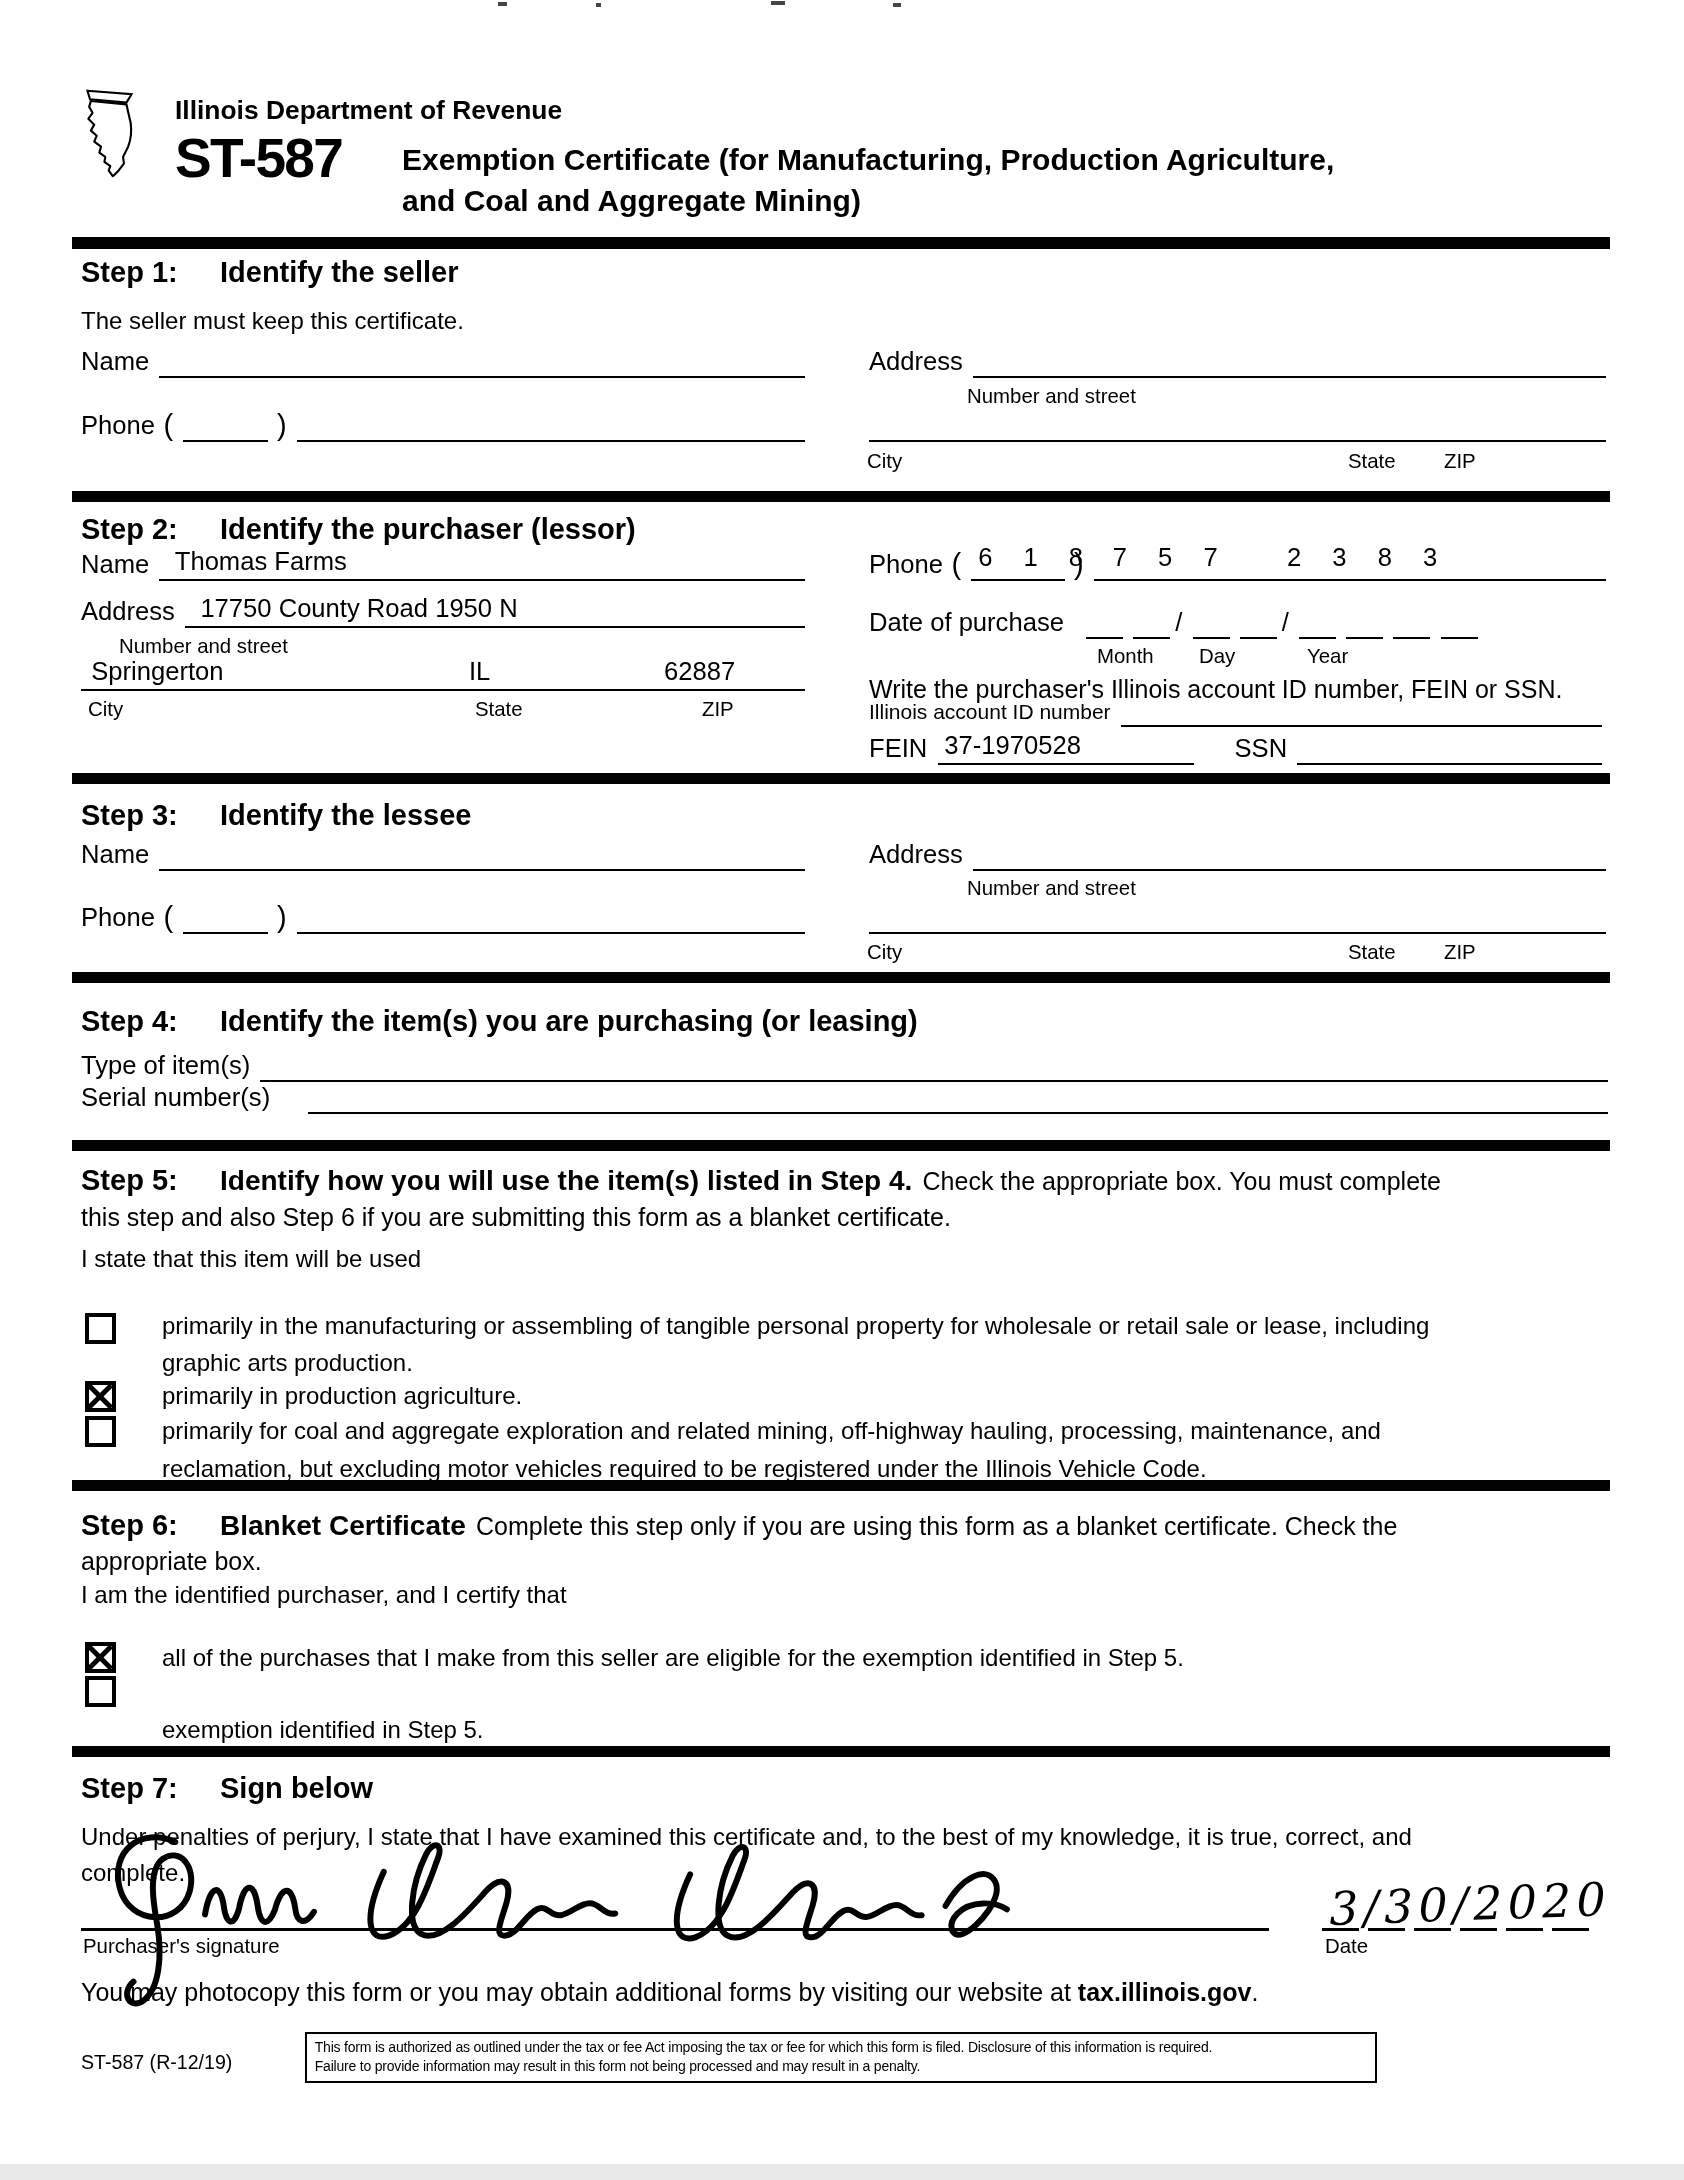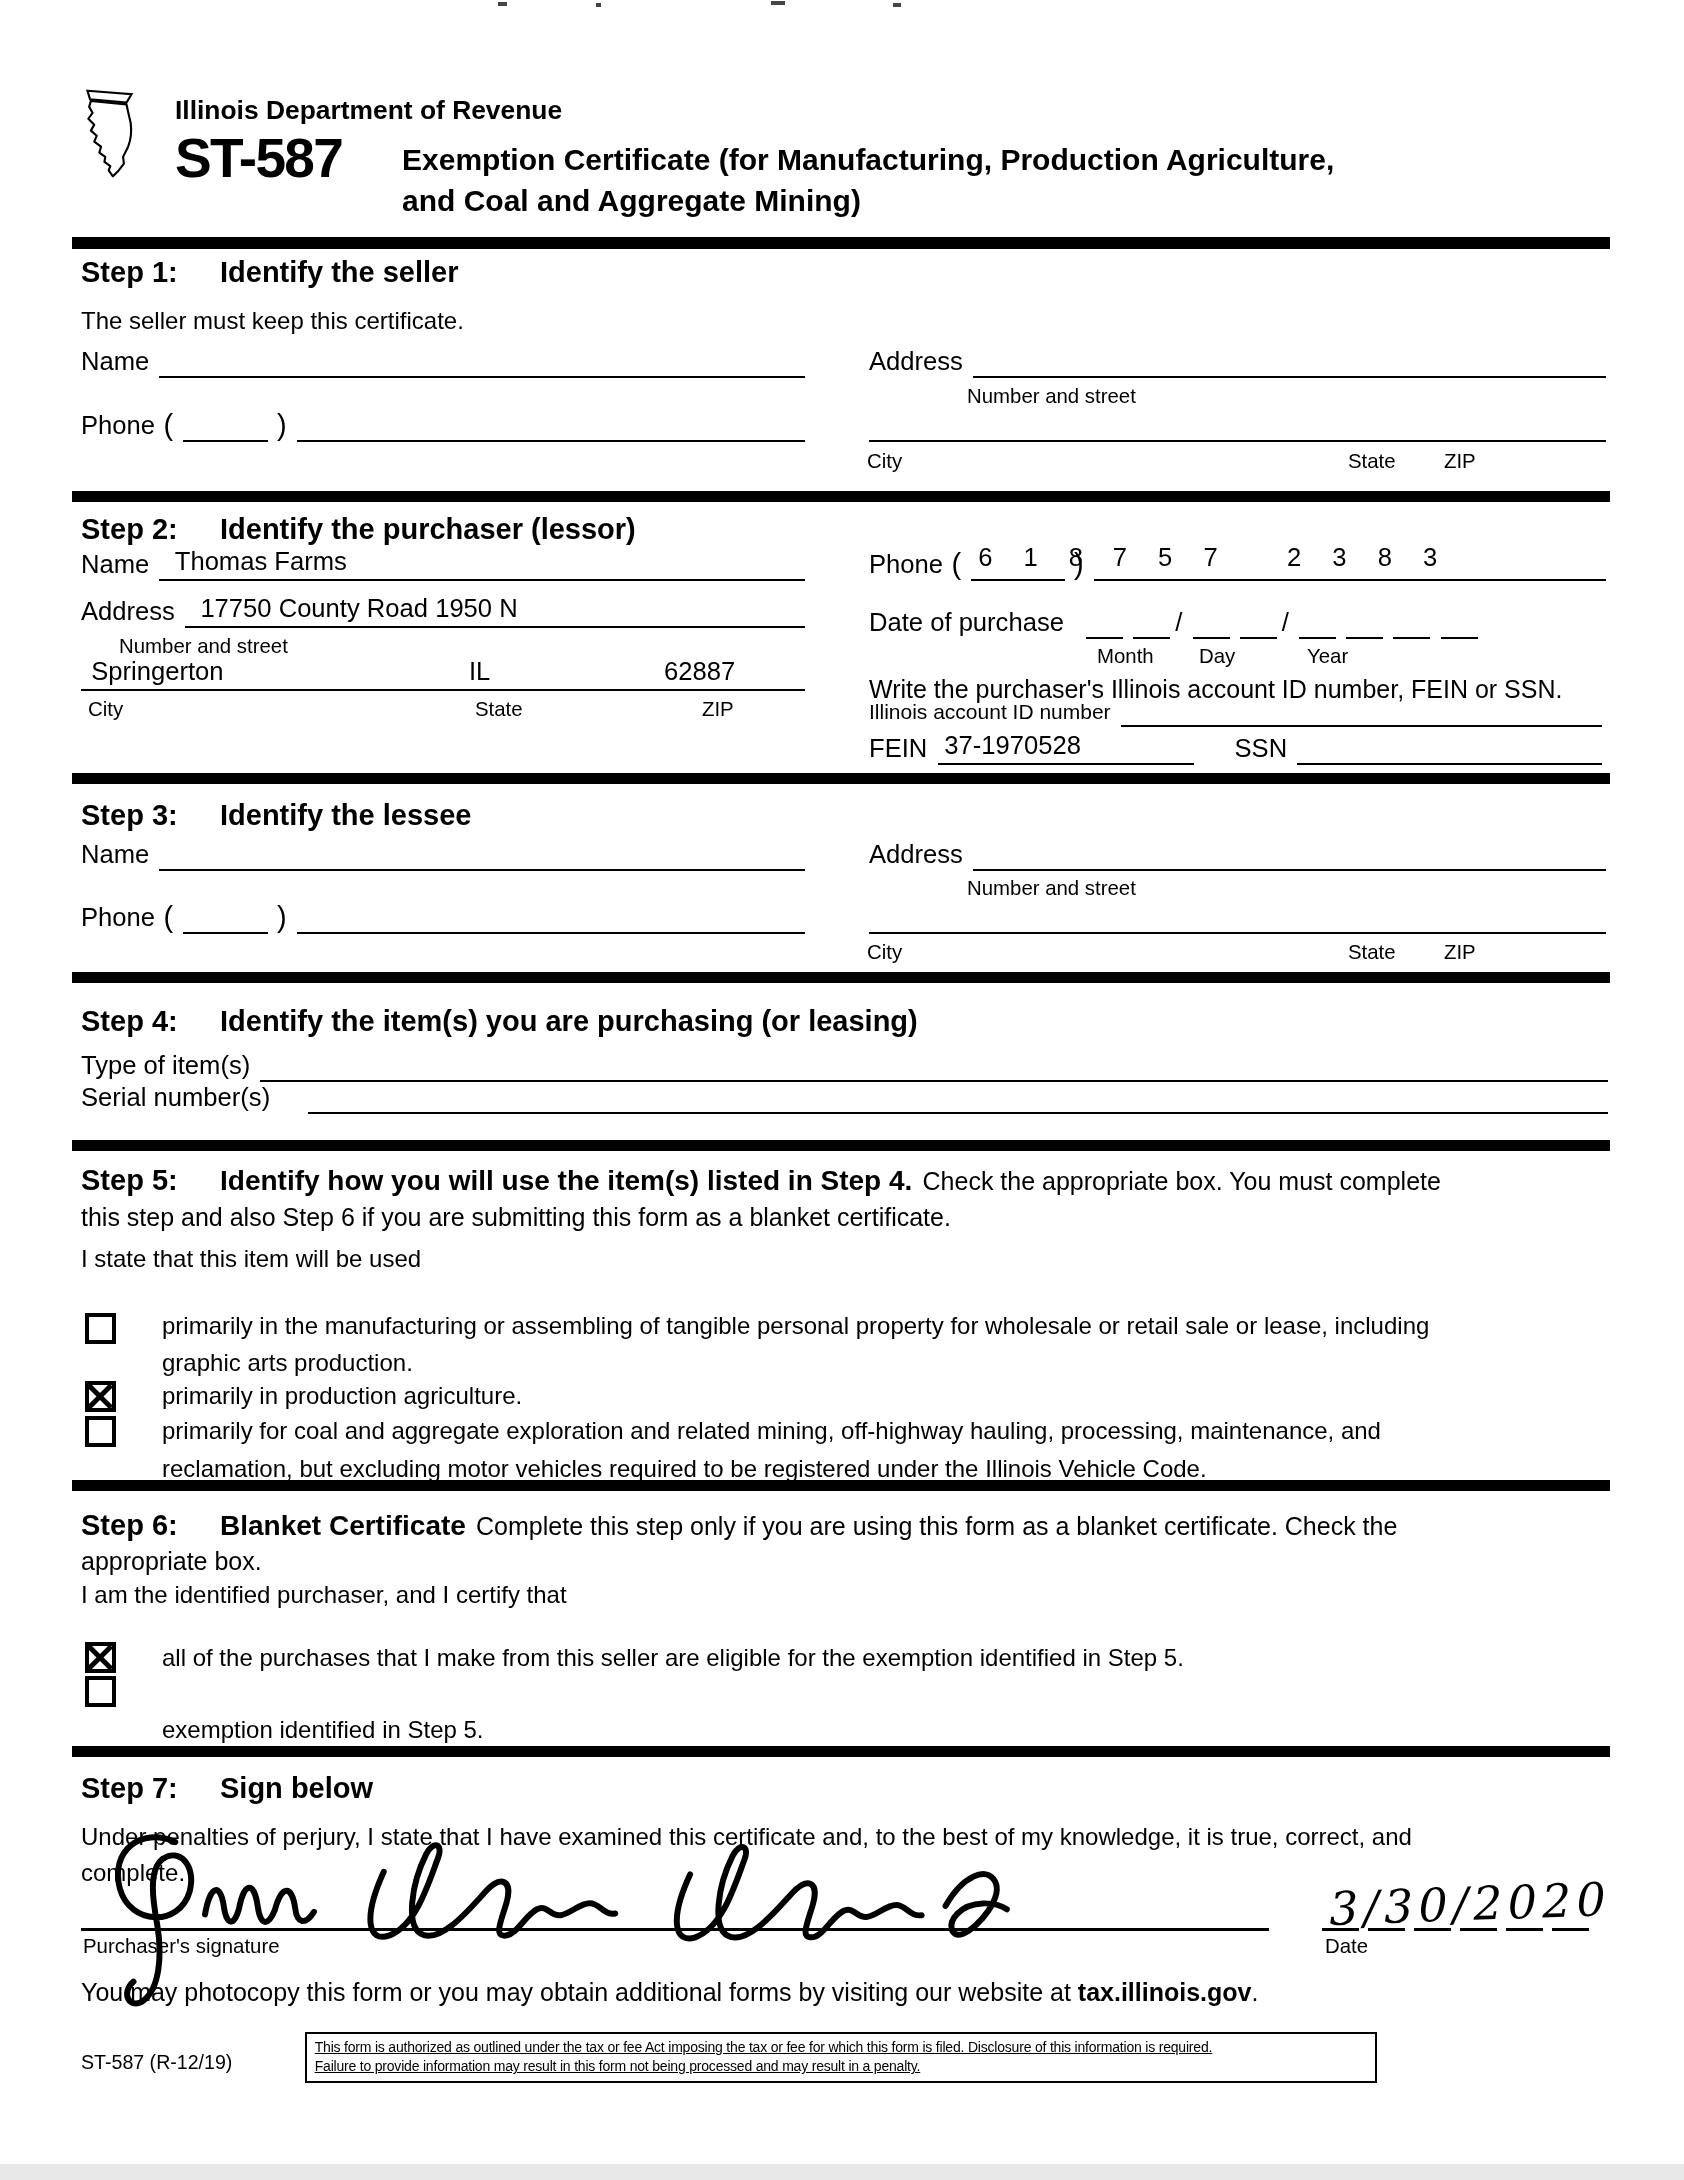--- a/index.html
+++ b/index.html
@@ -37,21 +37,21 @@
   
   .dash{flex:0 0 37px;border-bottom:2.6px solid #000;height:34px;margin-left:10.2px;}
   .slashg{font-size:25.6px;margin-left:5.1px;padding-bottom:1.7px;}
   
   .sigline{position:absolute;background:#000;height:2.6px;}
   .sigdash{position:absolute;background:#000;height:2.6px;width:37px;}
   .handdate{position:absolute;font-family:"DejaVu Serif",serif;font-style:italic;font-size:46px;
             letter-spacing:5.1px;transform:rotate(-2deg);white-space:pre;}
   .bold{font-weight:bold;}
   .privacy{position:absolute;border:2.6px solid #000;font-size:14px;line-height:19px;
-           padding:4.3px 7.7px;letter-spacing:-0.2px;white-space:nowrap;background:#fff;text-decoration:underline;}
+           padding:4.3px 7.7px;letter-spacing:-0.2px;white-space:nowrap;background:#fff;}
   .formcode{position:absolute;font-size:19.6px;white-space:nowrap;}
 </style>
 </head>
 <body>
 
 <div class="page">
 
   <div class="speck" style="left:498px;top:1.7px;width:8.5px;height:4.3px;"></div>
   <div class="speck" style="left:596px;top:3.4px;width:5.1px;height:3.4px;"></div>
   <div class="speck" style="left:771px;top:0.9px;width:13.6px;height:4.3px;"></div>

